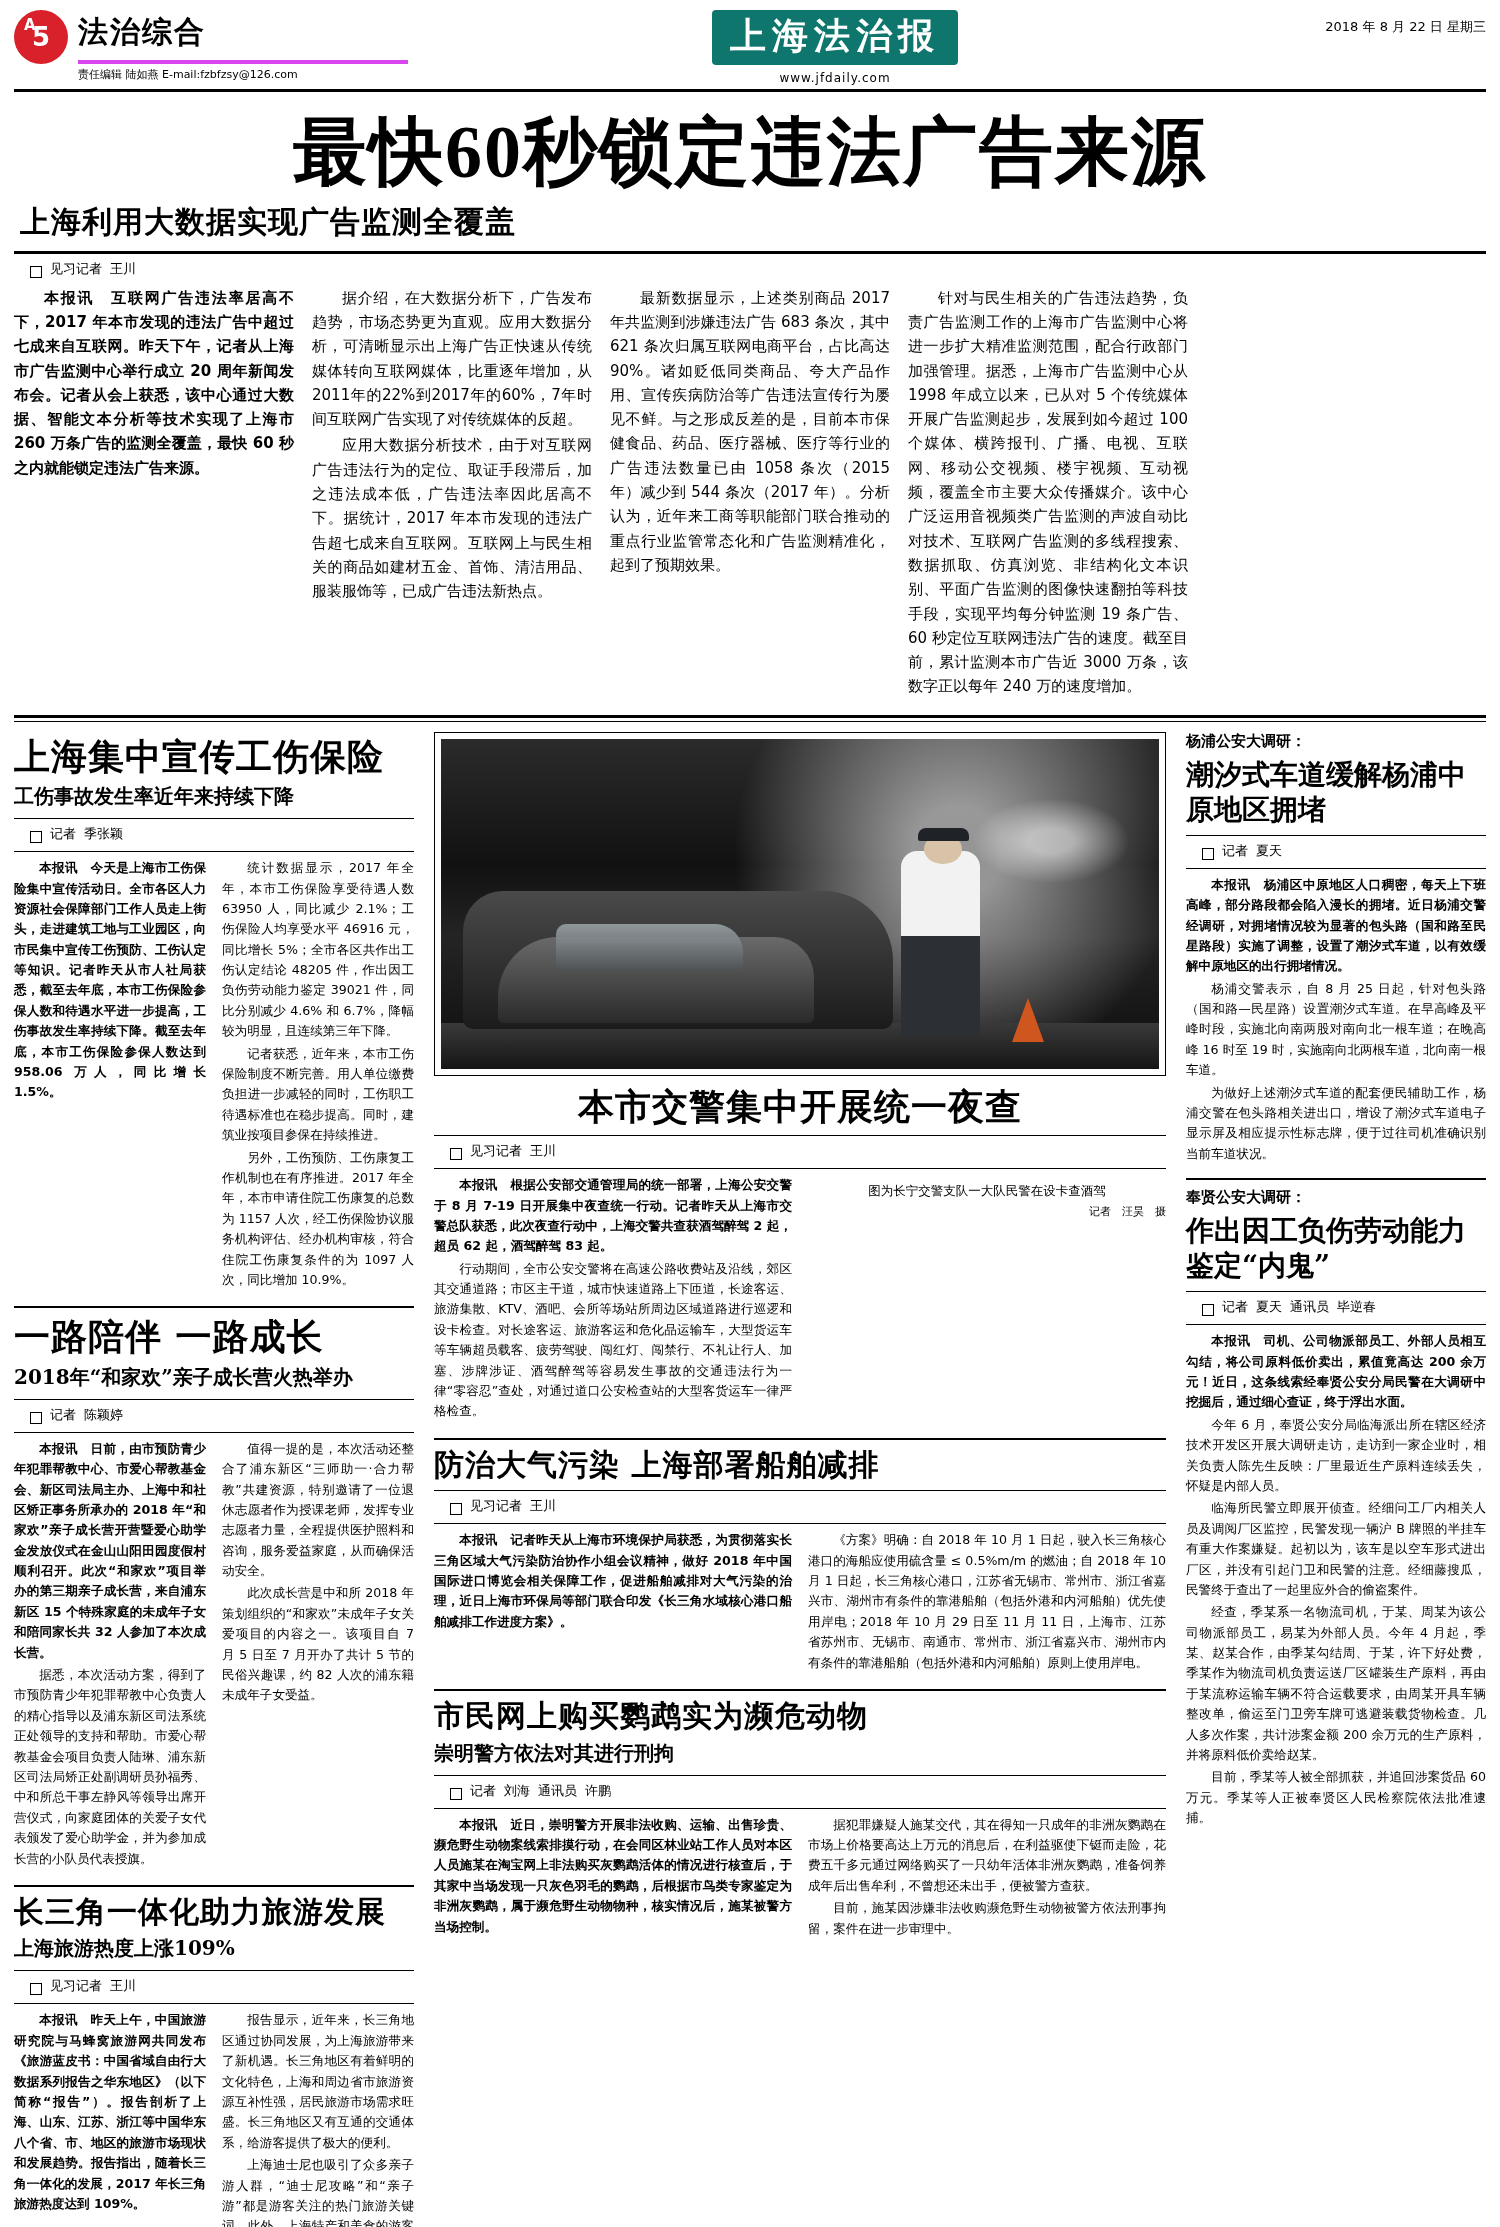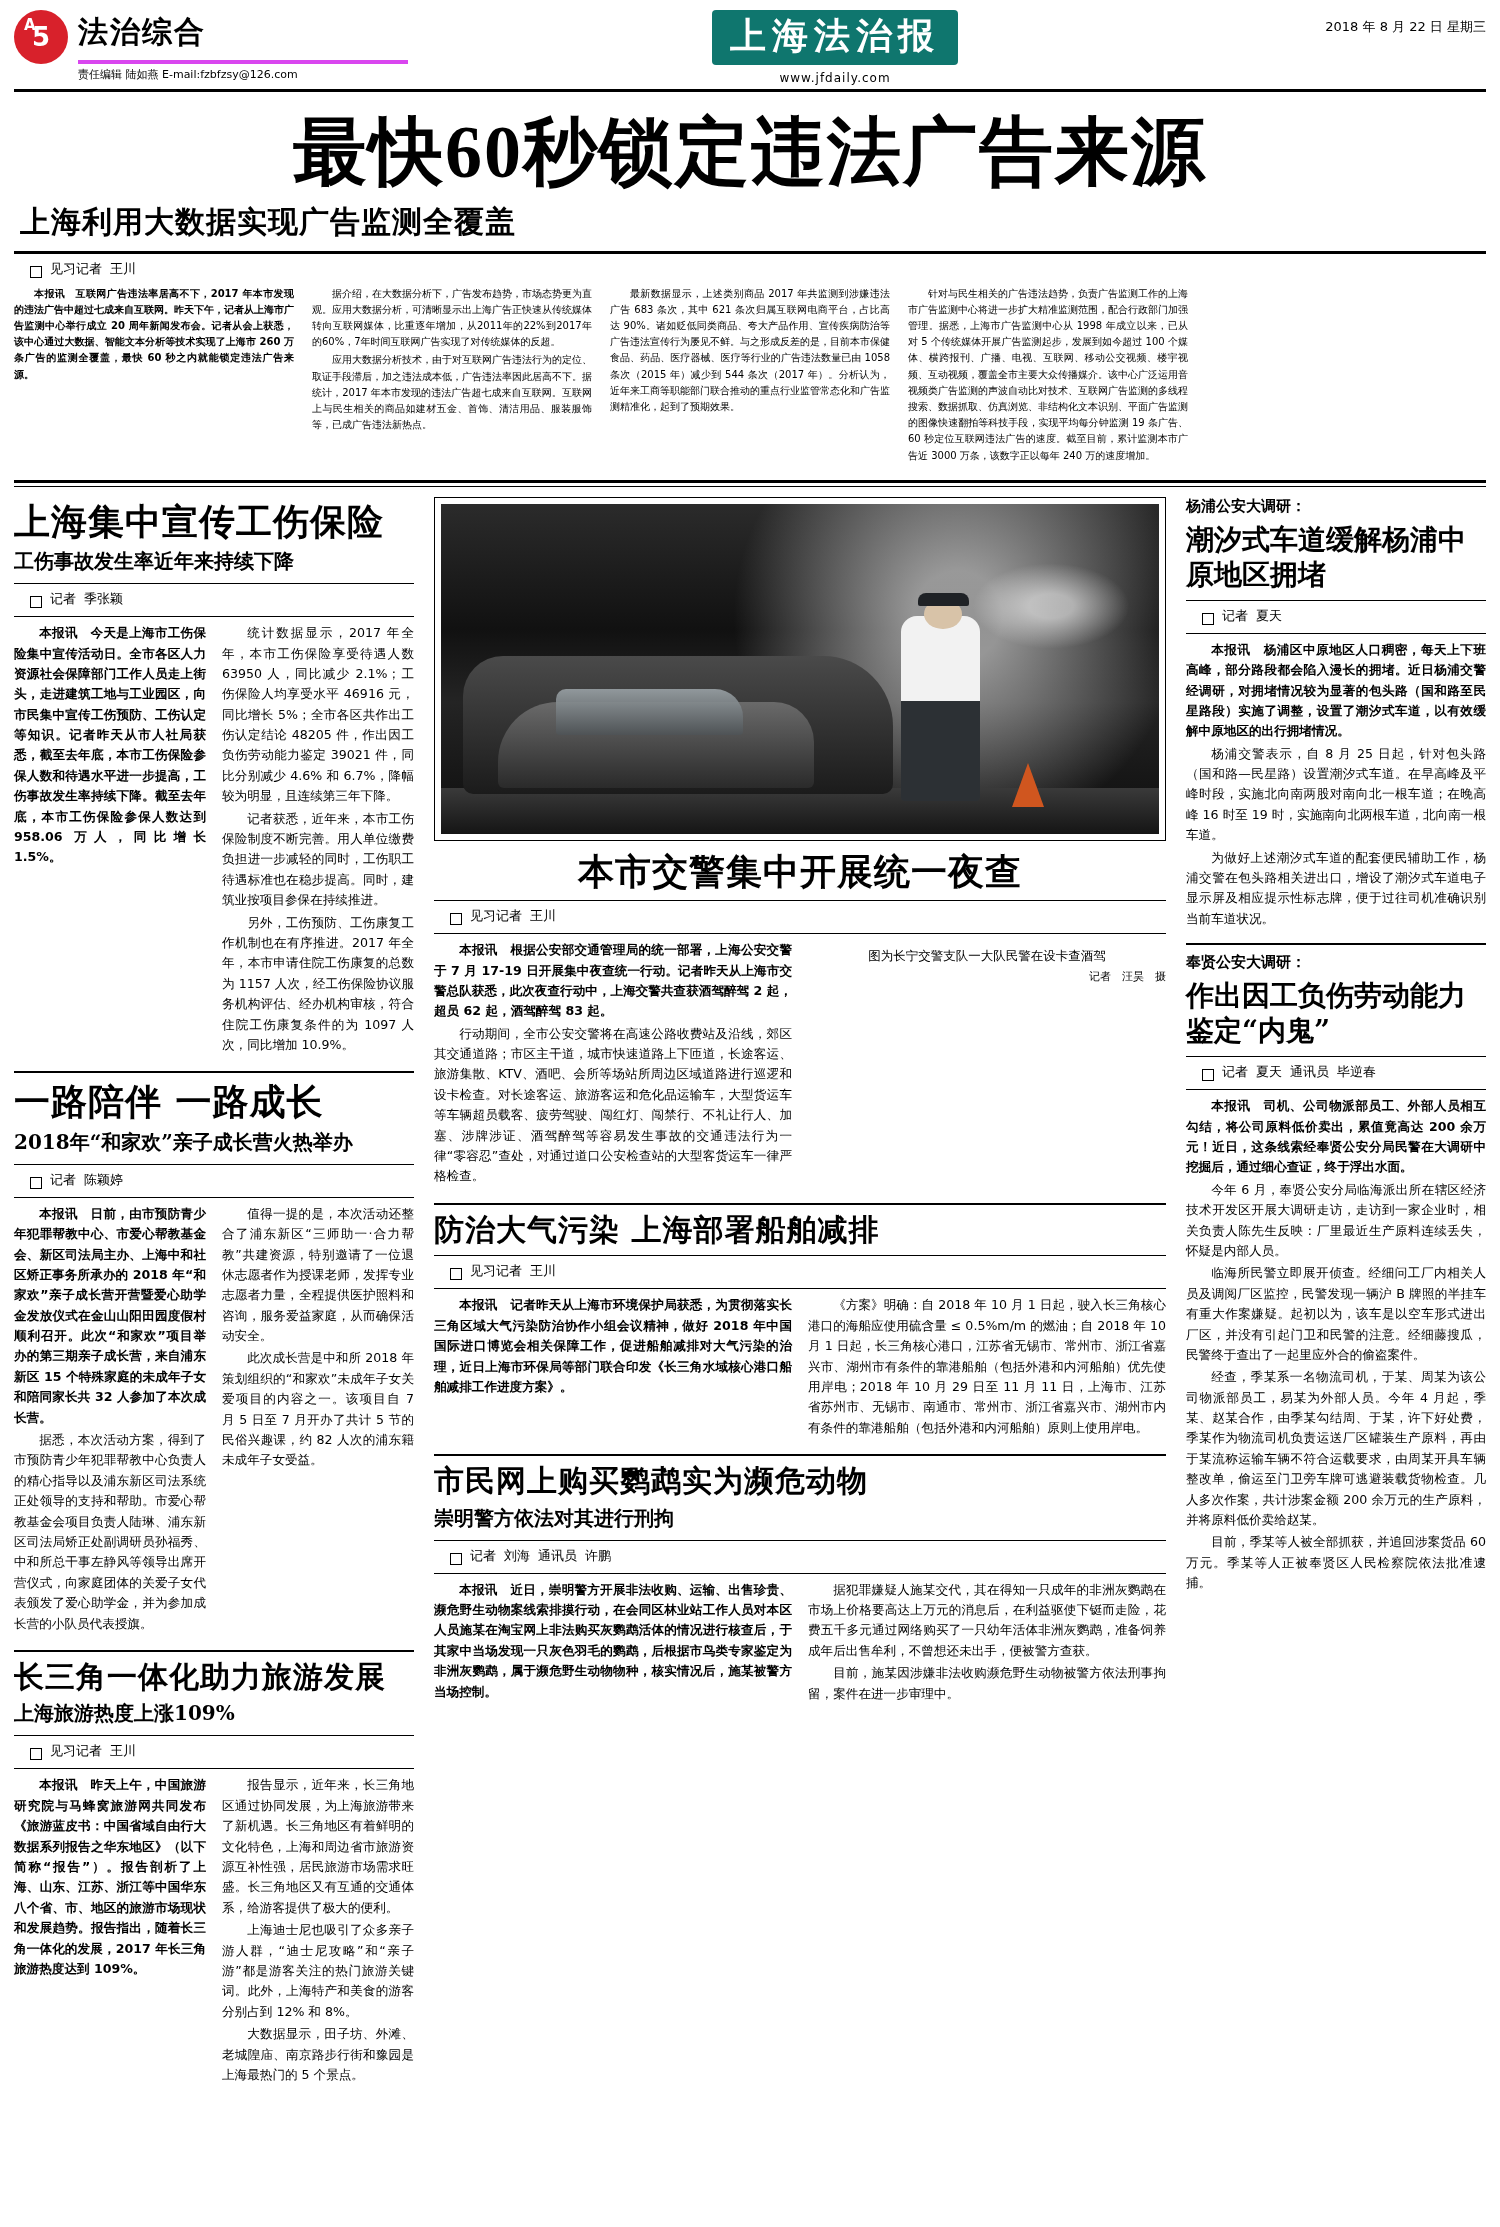--- a/index.html
+++ b/index.html
@@ -72,21 +72,21 @@
     display:flex;align-items:flex-end;gap:8px;
     margin:6px 0 8px 16px;
   }
   .byline .box{display:inline-block;width:10px;height:10px;border:1px solid #000;}
 
   
   .topcols{
     display:grid;
     grid-template-columns:repeat(5,1fr);
     gap:18px;
-    font-size:10px;
+    font-size:15px;
     line-height:1.62;
     text-align:justify;
   }
   .topcols p{margin:0 0 2px 0;text-indent:2em;}
   .lead{font-weight:bold;}
 
   
   .body3{
     display:grid;
     grid-template-columns:400px 1fr 300px;
@@ -326,21 +326,21 @@
       <div class="divider-thin"></div>
       <div class="byline">
         <span class="box"></span>
         <span>见习记者</span>
         <span>王川</span>
       </div>
       <div class="divider-thin"></div>
 
       <div class="colsplit2 bodytext">
         <div>
-          <p class="lead">本报讯　根据公安部交通管理局的统一部署，上海公安交警于 7 月 17-19 日开展集中夜查统一行动。记者昨天从上海市交警总队获悉，此次夜查行动中，上海交警共查获酒驾醉驾 2 起，超员 62 起，酒驾醉驾 83 起。</p>
+          <p class="lead">本报讯　根据公安部交通管理局的统一部署，上海公安交警于 8 月 7-19 日开展集中夜查统一行动。记者昨天从上海市交警总队获悉，此次夜查行动中，上海交警共查获酒驾醉驾 2 起，超员 62 起，酒驾醉驾 83 起。</p>
           <p>行动期间，全市公安交警将在高速公路收费站及沿线，郊区其交通道路；市区主干道，城市快速道路上下匝道，长途客运、旅游集散、KTV、酒吧、会所等场站所周边区域道路进行巡逻和设卡检查。对长途客运、旅游客运和危化品运输车，大型货运车等车辆超员载客、疲劳驾驶、闯红灯、闯禁行、不礼让行人、加塞、涉牌涉证、酒驾醉驾等容易发生事故的交通违法行为一律“零容忍”查处，对通过道口公安检查站的大型客货运车一律严格检查。</p>
         </div>
         <div>
           <div class="photo-caption">图为长宁交警支队一大队民警在设卡查酒驾</div>
           <div class="photo-credit">记者　汪昊　摄</div>
         </div>
       </div>
 
       <div class="divider"></div>
 

